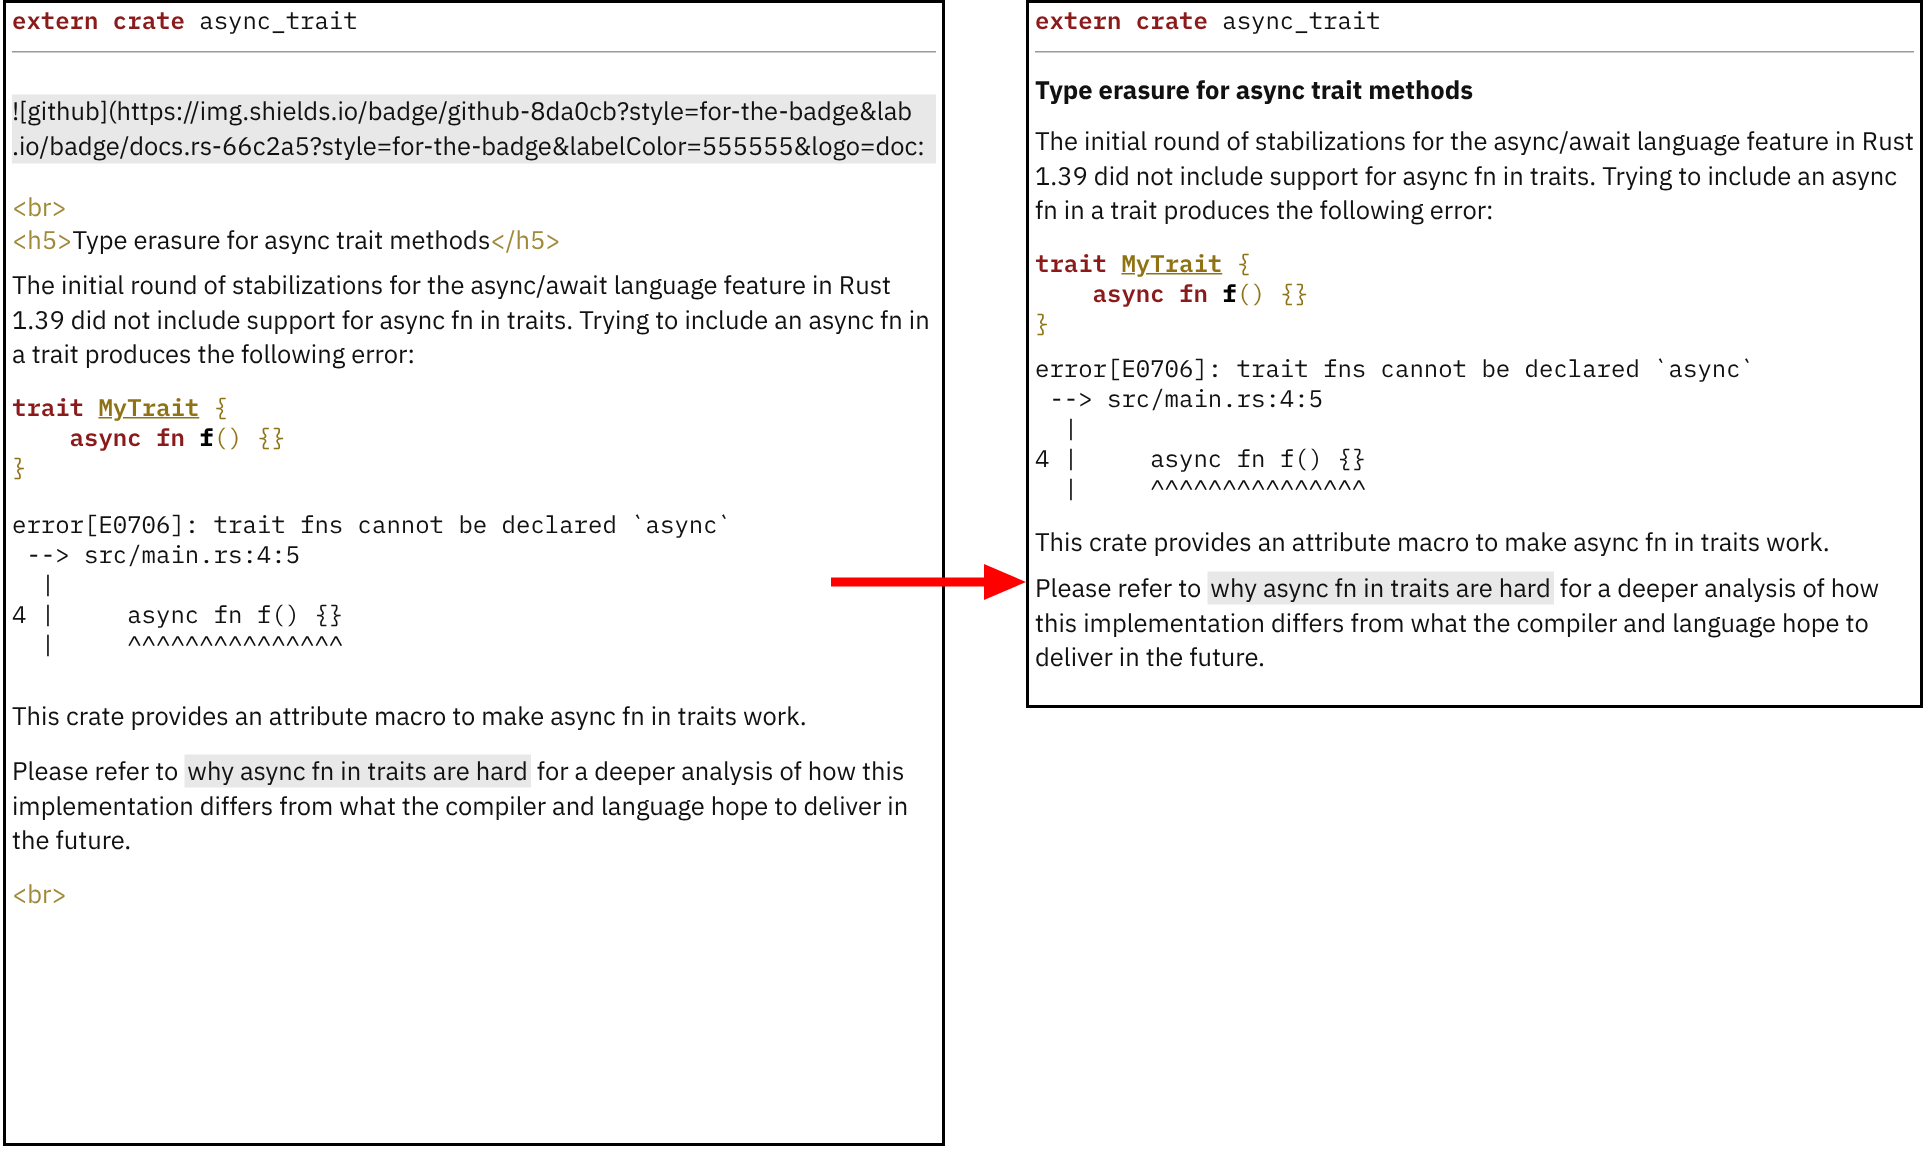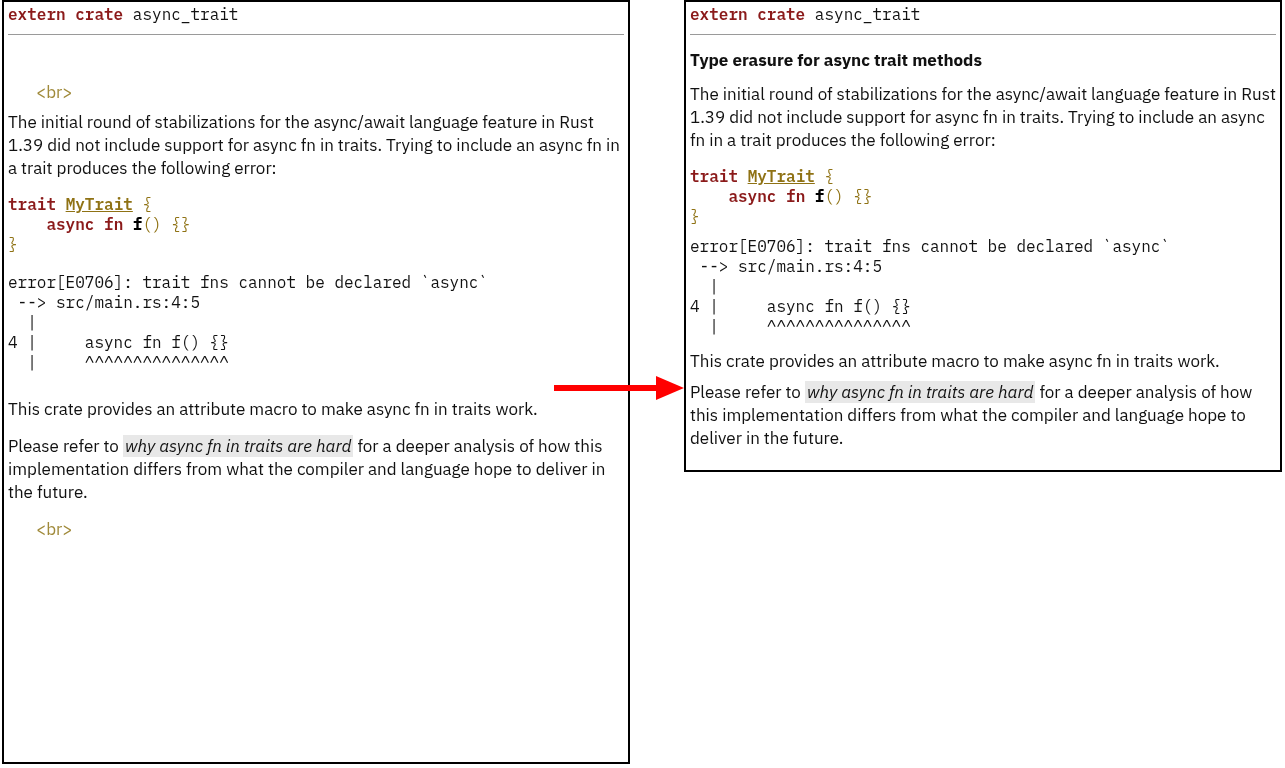--- a/index.html
+++ b/index.html
@@ -54,33 +54,32 @@
   }
   .kw{color:var(--kw-color);font-weight:600;}
   .ident{color:var(--ident-color);font-weight:600;text-decoration:underline;}
   .fn-name{color:#000;font-weight:700;}
   .pun{color:var(--punct-color);}
   .hr{
     border:none;
     border-top:1px solid var(--hr);
     margin:10px 0 14px 0;
   }
-  .raw-tag{color:var(--tag-color);margin-left:28px;}
+  .raw-tag{color:var(--tag-color);}
   .h5{
     font-weight:700;
     font-size:17px;
     margin:6px 0 12px 0;
   }
   .para{
     margin:8px 0 14px 0;
     line-height:1.35;
   }
   .link{
     background:var(--link-bg);
-    font-style:italic;
     padding:0 2px;
   }
   .badge-block{
     background:var(--link-bg);
     white-space:nowrap;
     overflow:hidden;
     font-family:"IBM Plex Sans",Arial,sans-serif;
     font-size:17px;
     line-height:1.35;
   }
@@ -101,24 +100,27 @@
 <body>
 
 <div class="page">
 
   <div class="pane pane-left">
     <div class="mono"><span class="kw">extern</span> <span class="kw">crate</span> <span>async_trait</span></div>
     <hr class="hr">
 
     <div style="height:14px"></div>
 
+    <div class="badge-block">![github](https://img.shields.io/badge/github-8da0cb?style=for-the-badge&amp;lab</div>
+    <div class="badge-block">.io/badge/docs.rs-66c2a5?style=for-the-badge&amp;labelColor=555555&amp;logo=doc:</div>
 
     <div style="height:18px"></div>
 
     <div><span class="raw-tag">&lt;br&gt;</span></div>
+    <div><span class="raw-tag">&lt;h5&gt;</span><span>Type erasure for async trait methods</span><span class="raw-tag">&lt;/h5&gt;</span></div>
 
     <div class="para">The initial round of stabilizations for the async/await language feature in Rust 1.39 did not include support for async fn in traits. Trying to include an async fn in a trait produces the following error:</div>
 
     <div class="mono code-block"><span class="kw">trait</span> <span class="ident">MyTrait</span> <span class="pun">{</span>
     <span class="kw">async</span> <span class="kw">fn</span> <span class="fn-name">f</span><span class="pun">()</span> <span class="pun">{}</span>
 <span class="pun">}</span></div>
 
     <div style="height:8px"></div>
     <div class="mono">error[E0706]: trait fns cannot be declared `async`
  --&gt; src/main.rs:4:5

